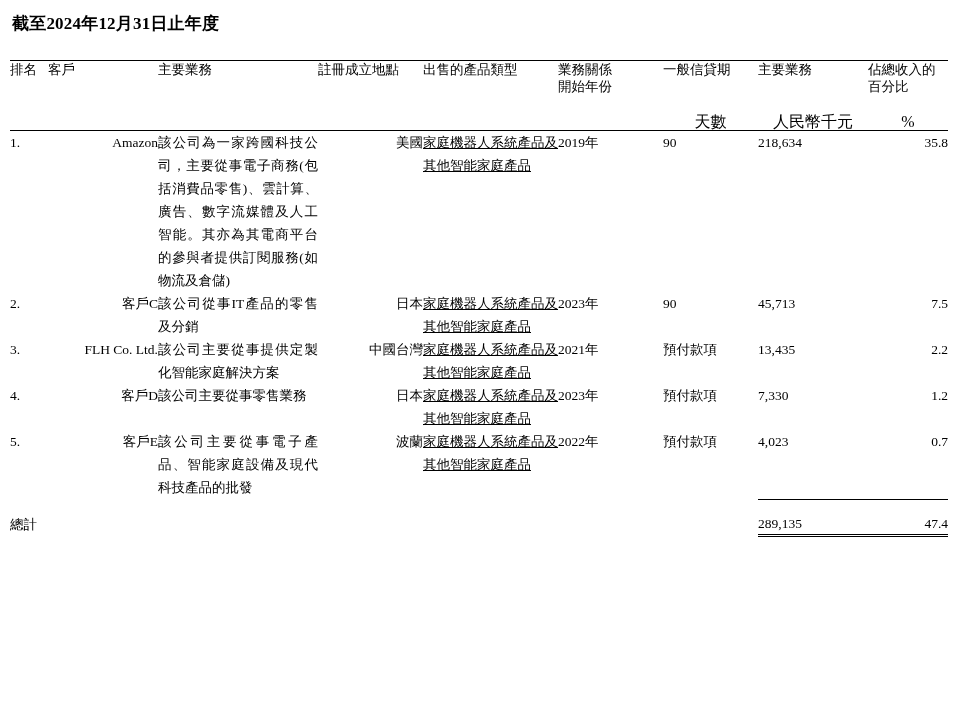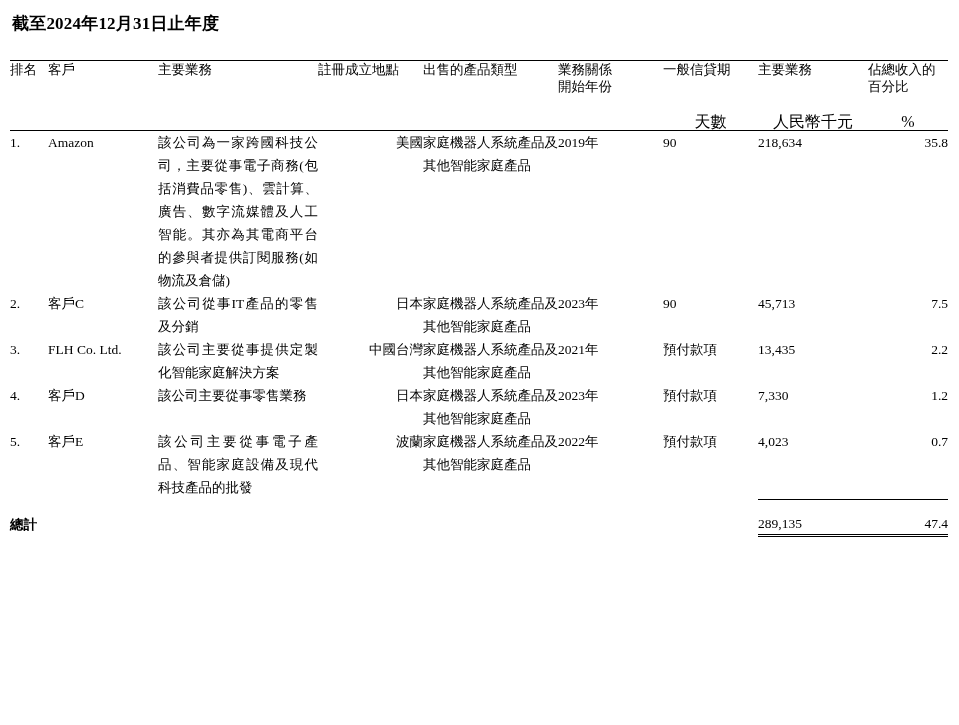--- a/index.html
+++ b/index.html
@@ -74,45 +74,46 @@
   .col-credit { width: 95px; }
   .col-amount { width: 110px; }
   .col-pct { width: 80px; }
 
   .body-row td {
     padding-top: 13px;
     line-height: 23px;
     font-size: 13.5px;
   }
   .c-rank { text-align: left; padding-left: 2px; }
-  .c-customer { text-align: left; padding-left: 8px; }
+  .c-customer { text-align: right; padding-left: 8px; }
   .c-business {
     text-align: justify;
     text-align-last: left;
     padding-left: 6px;
     padding-right: 4px;
   }
   .c-place { text-align: right; padding-left: 8px; }
   .c-product {
     text-align: justify;
     text-align-last: left;
     padding-left: 6px;
     padding-right: 14px;
+    text-decoration: underline;
   }
   .c-year { text-align: left; padding-left: 6px; }
   .c-credit { text-align: left; padding-left: 6px; }
   .c-amount { padding-right: 6px; }
   .c-pct { text-align: right; padding-right: 6px; }
 
   .total-row td {
     padding-top: 14px;
     font-size: 13.5px;
     font-weight: bold;
   }
-  .total-row .c-rank { font-weight: bold; }
+  .total-row .c-rank { font-weight: normal; }
   .underline-cell {
     border-top: 1px solid #000;
   }
   .spacer-row td {
     height: 16px;
   }
   .dbl-under {
     border-bottom: 3px double #000;
   }
   .hanging {

